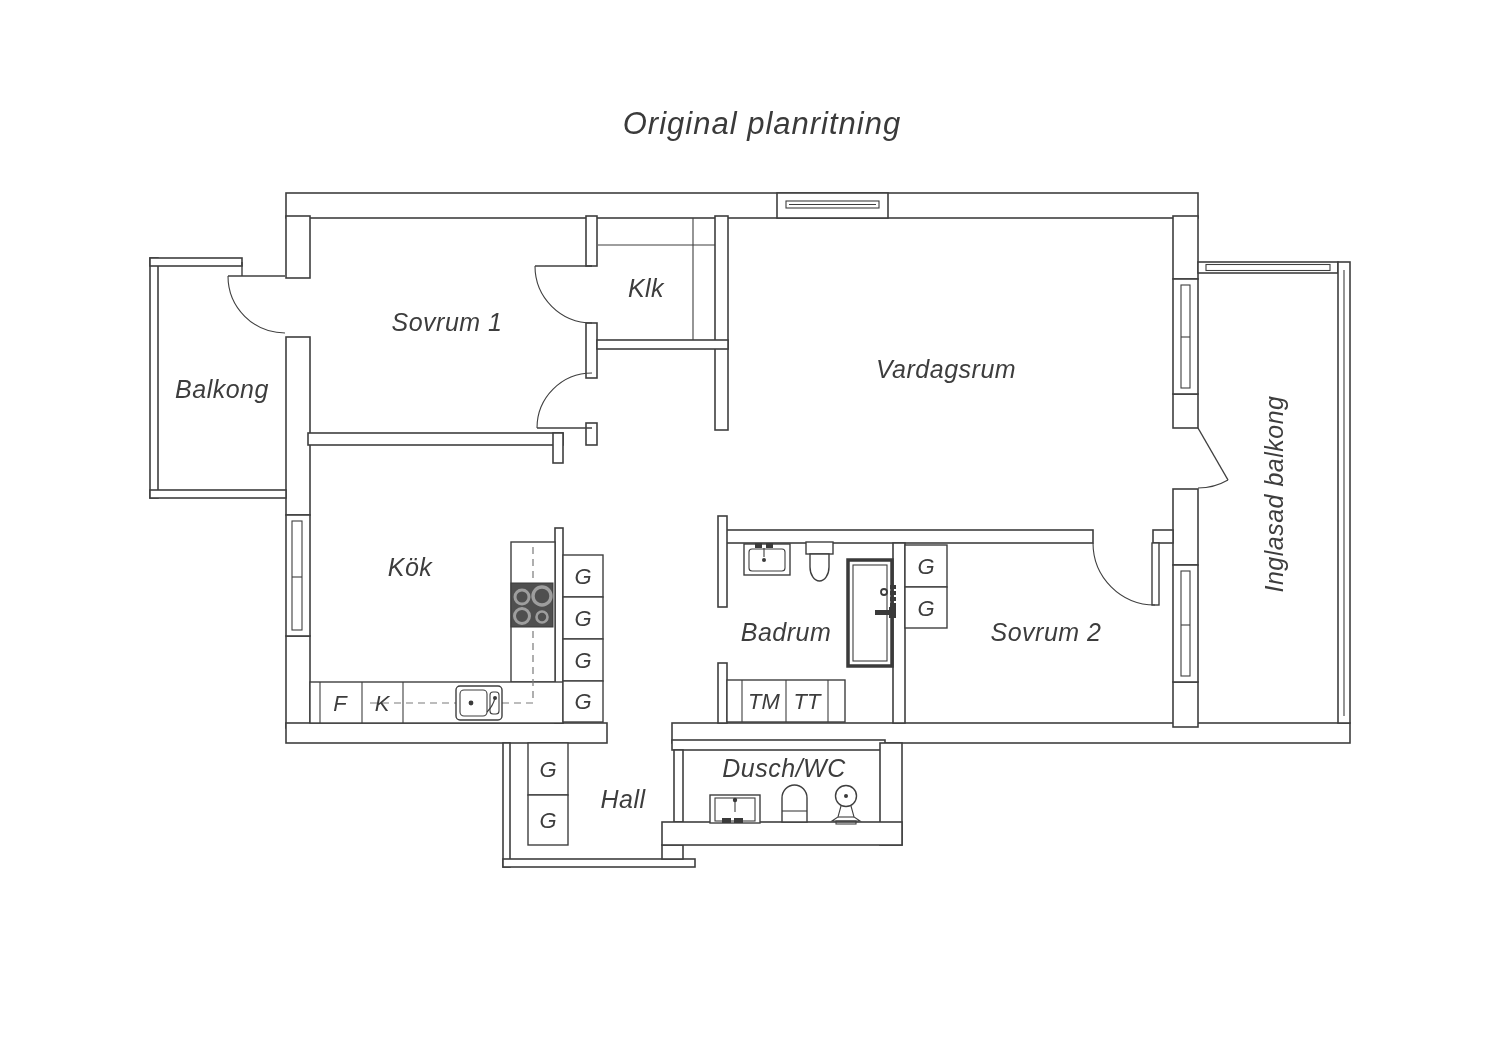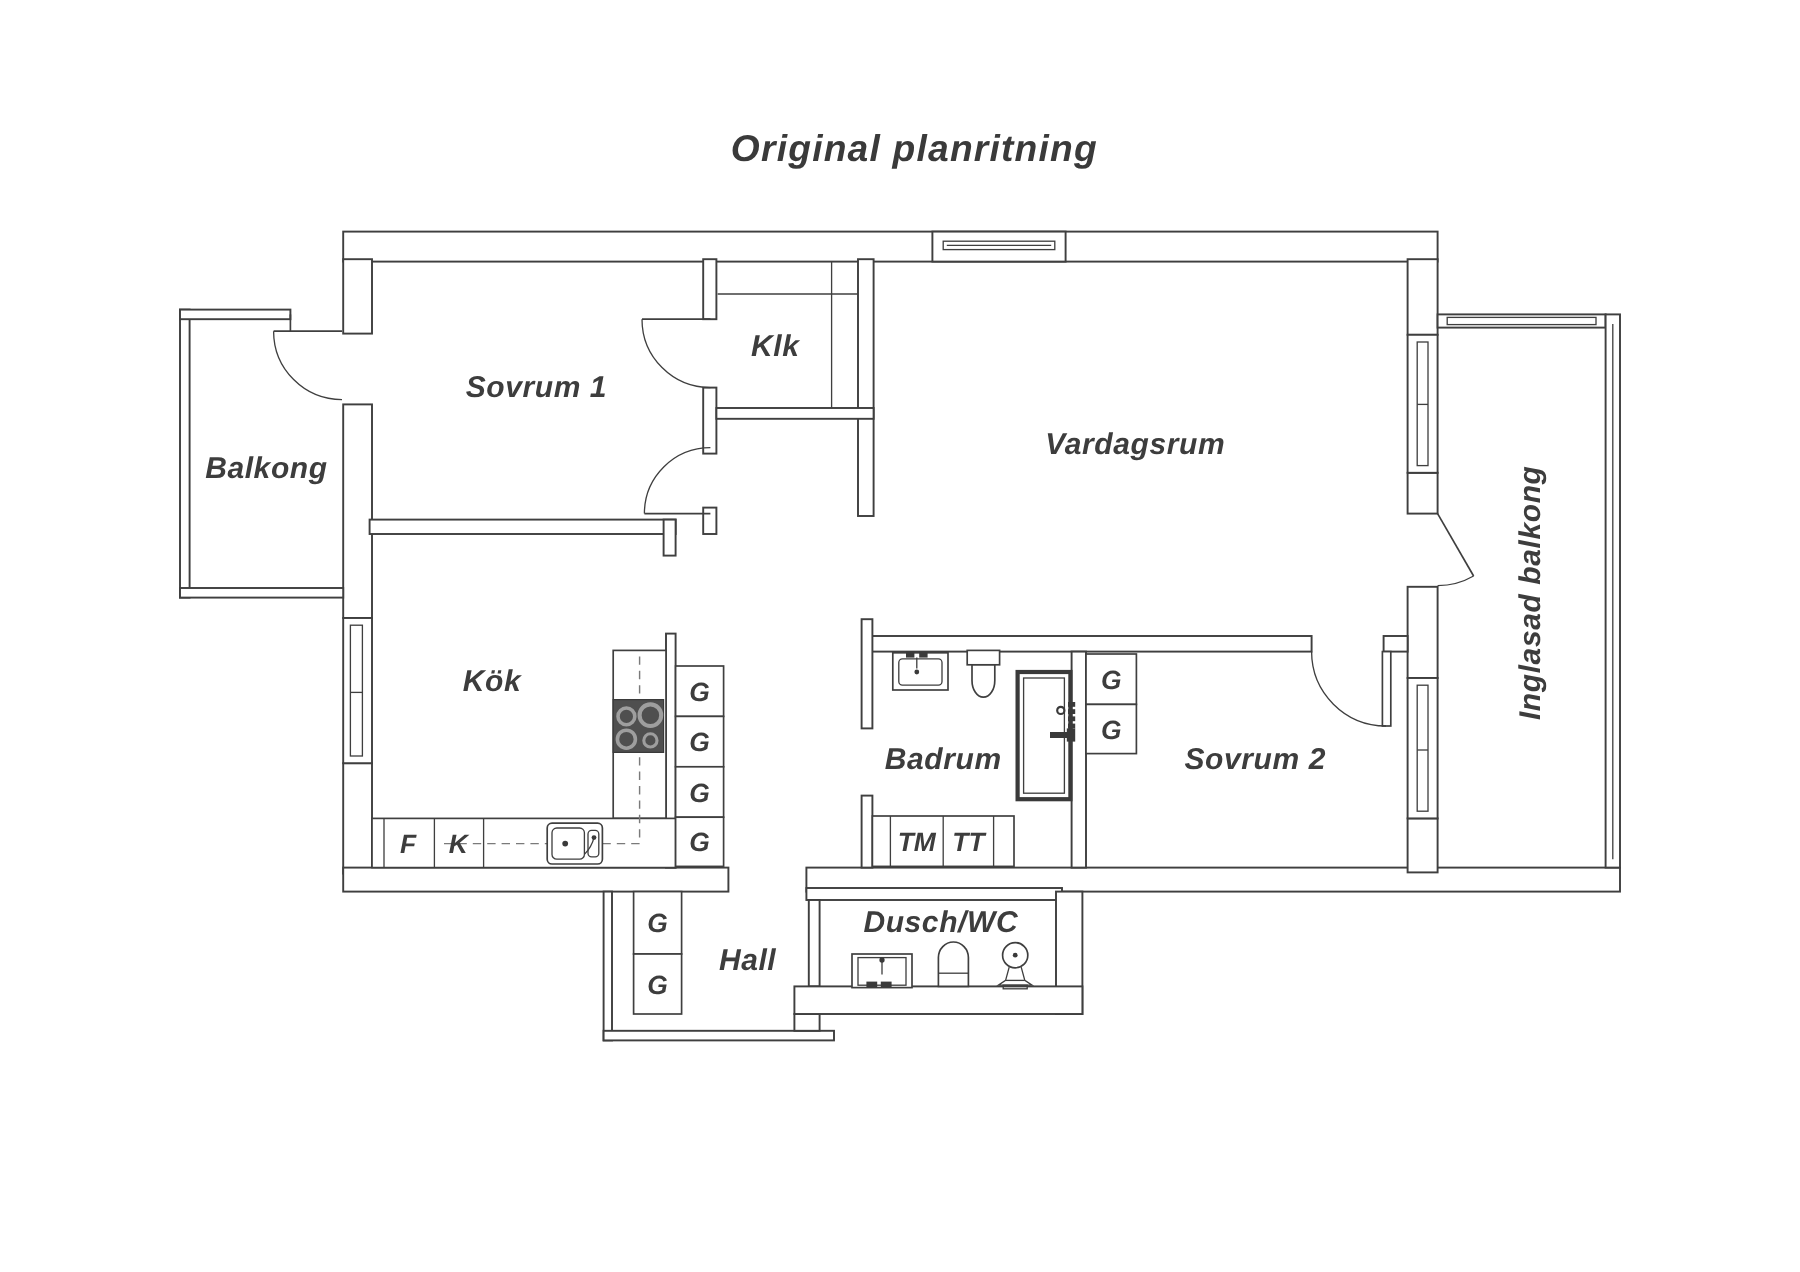--- a/index.html
+++ b/index.html
@@ -1,16 +1,16 @@
 <!DOCTYPE html>
 <html><head>
 <meta charset="utf-8">
 <style>
   html,body { margin:0; padding:0; background:#ffffff; }
-  .stage { position:relative; width:1500px; height:1060px; background:#ffffff; overflow:hidden;font-weight:bold; }
+  .stage { position:relative; width:1500px; height:1060px; background:#ffffff; overflow:hidden; }
   svg { display:block; }
   .w    { fill:#ffffff; stroke:#3f3f3f; stroke-width:1.6; }
   .ln   { stroke:#3f3f3f; stroke-width:1.4; fill:none; }
   .thin { stroke:#3f3f3f; stroke-width:1.1; fill:none; }
   .fix  { fill:#ffffff; stroke:#3f3f3f; stroke-width:1.4; }
   .dash { stroke:#7a7a7a; stroke-width:1.2; stroke-dasharray:7 5; fill:none; }
   .dark { fill:#3a3a3a; stroke:none; }
   .lbl  { font-family:"Liberation Sans", sans-serif; font-style:italic; font-size:25px;
           fill:#3d3d3d; text-anchor:middle; letter-spacing:0.5px; }
   .lbl-sm { font-family:"Liberation Sans", sans-serif; font-style:italic; font-size:22px;

